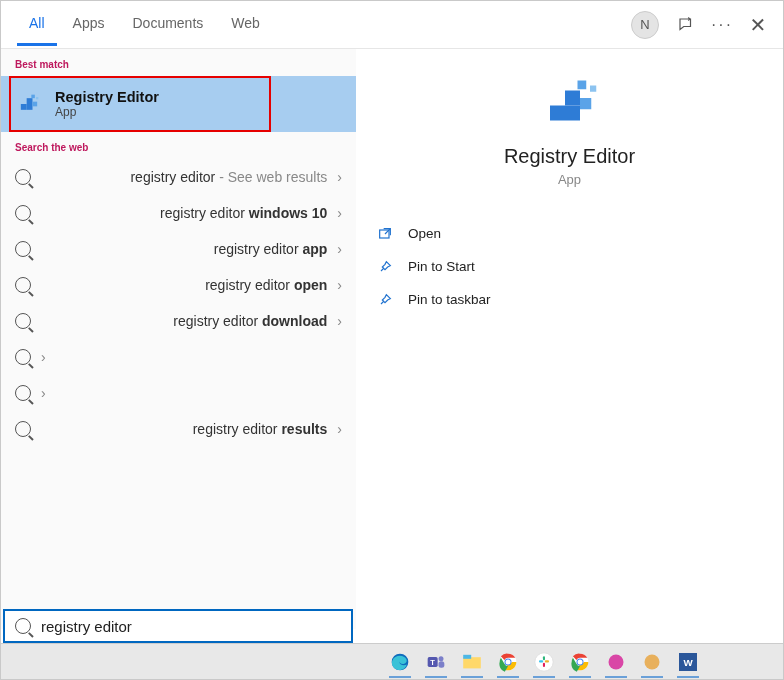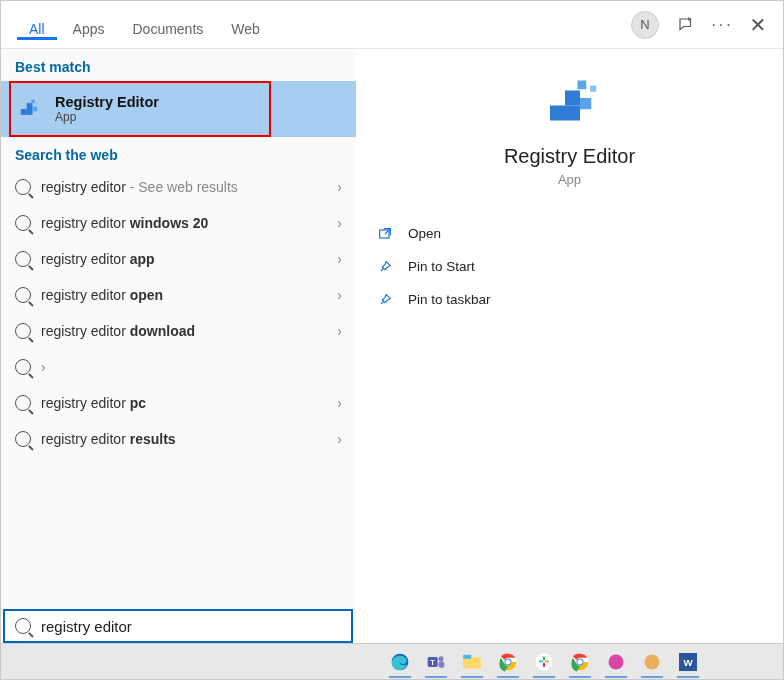--- a/index.html
+++ b/index.html
@@ -1,44 +1,44 @@
 <!DOCTYPE html>
 <html><head>
 <meta charset="utf-8">
 <style>
   * { margin: 0; padding: 0; box-sizing: border-box; font-family: "Segoe UI", Tahoma, sans-serif; }
   body { width: 784px; height: 680px; background: #fff; overflow: hidden; position: relative; border:1px solid #c9c9c9;}
   
   
   .header { display: flex; align-items: center; height: 48px; padding: 0 16px; border-bottom: 1px solid #e6e6e6; }
   .tabs { display: flex; gap: 4px; }
-  .tab { padding: 12px 12px 0; font-size: 14px; color: #666; cursor: pointer; border-bottom: 3px solid transparent; }
+  .tab { padding: 12px 12px 12px; font-size: 14px; color: #666; cursor: pointer; border-bottom: 3px solid transparent; }
   .tab.active { color: #1a73e8; border-bottom: 3px solid #1a73e8; font-weight: 500; }
   .tab-more { display:flex; align-items:center; gap:4px;}
   .header-spacer { flex: 1; }
   .header-right { display: flex; align-items: center; gap: 18px; }
   .avatar { width: 28px; height: 28px; border-radius: 50%; background: #e4e4e4; display: flex; align-items: center; justify-content: center; font-size: 13px; color:#555; border:1px solid #ccc;}
   .hdr-icon { color:#555; cursor:pointer; width:18px; height:18px; display:flex; align-items:center; justify-content:center;}
   .close-x { font-size:20px; font-weight:200; color:#555;}
   .dots { font-size:16px; letter-spacing:2px; color:#555;}
 
   
   .main { display: flex; height: 580px; }
   .left { width: 355px; background:#fafafa; display:flex; flex-direction:column; }
   .right { flex:1; background:#fff; display:flex; flex-direction:column; align-items:center; padding-top:24px;}
 
-  .section-title { font-size: 14px; font-weight: 600; padding: 10px 14px 6px; color:#0369a1;}
+  .section-title { font-size: 10px; font-weight: 600; padding: 10px 14px 6px; color:#be185d;}
   
   .best-match-item { display:flex; align-items:center; height:56px; padding:0 14px; gap:12px; background:#a7cdf0; position:relative; }
   .best-match-item .bm-icon { width:28px; height:28px; display:flex; align-items:center; justify-content:center; }
   .bm-text .bm-title { font-size:14.5px; font-weight:600; color:#111;}
   .bm-text .bm-sub { font-size:12px; color:#444;}
   .red-box-1 { position:absolute; left:8px; top:0px; width:262px; height:100%; border:2.5px solid #e60000; pointer-events:none;}
 
-  .web-list { display:flex; flex-direction:column; }
+  .web-list { display:flex; flex-direction:column;text-align:right; }
   .web-item { display:flex; align-items:center; height:36px; padding:0 14px; gap:10px; cursor:pointer;}
   .search-ico { width:16px; height:16px; border:1.7px solid #555; border-radius:50%; position:relative; flex-shrink:0;}
   .search-ico::after { content:""; position:absolute; width:6px; height:1.7px; background:#555; transform:rotate(45deg); bottom:-3px; right:-4px;}
   .web-label { flex:1; font-size:14px; color:#333; white-space:nowrap; overflow:hidden; text-overflow:ellipsis;}
   .web-label .hint { color:#888;}
   .chev { font-size:14px; color:#888;}
 
   
   .hero-icon { width:60px; height:60px; margin-bottom:12px; }
   .hero-title { font-size:20px; color:#222; margin-bottom:4px;}
@@ -114,21 +114,21 @@
 
     <div class="section-title">Search the web</div>
     <div class="web-list" id="web-list">
         <div class="web-item">
     <div class="search-ico"></div>
     <div class="web-label">registry editor<b></b><span class="hint"> - See web results</span></div>
     <div class="chev">›</div>
         </div>
         <div class="web-item">
     <div class="search-ico"></div>
-    <div class="web-label">registry editor <b>windows 20</b><span class="hint"></span></div>
+    <div class="web-label">registry editor <b>windows 10</b><span class="hint"></span></div>
     <div class="chev">›</div>
         </div>
         <div class="web-item">
     <div class="search-ico"></div>
     <div class="web-label">registry editor <b>app</b><span class="hint"></span></div>
     <div class="chev">›</div>
         </div>
         <div class="web-item">
     <div class="search-ico"></div>
     <div class="web-label">registry editor <b>open</b><span class="hint"></span></div>
@@ -138,21 +138,20 @@
     <div class="search-ico"></div>
     <div class="web-label">registry editor <b>download</b><span class="hint"></span></div>
     <div class="chev">›</div>
         </div>
         <div class="web-item">
     <div class="search-ico"></div>
     <div class="chev">›</div>
         </div>
         <div class="web-item">
     <div class="search-ico"></div>
-    <div class="web-label">registry editor <b>pc</b><span class="hint"></span></div>
     <div class="chev">›</div>
         </div>
         <div class="web-item">
     <div class="search-ico"></div>
     <div class="web-label">registry editor <b>results</b><span class="hint"></span></div>
     <div class="chev">›</div>
         </div>
       </div>
   </div>
 

